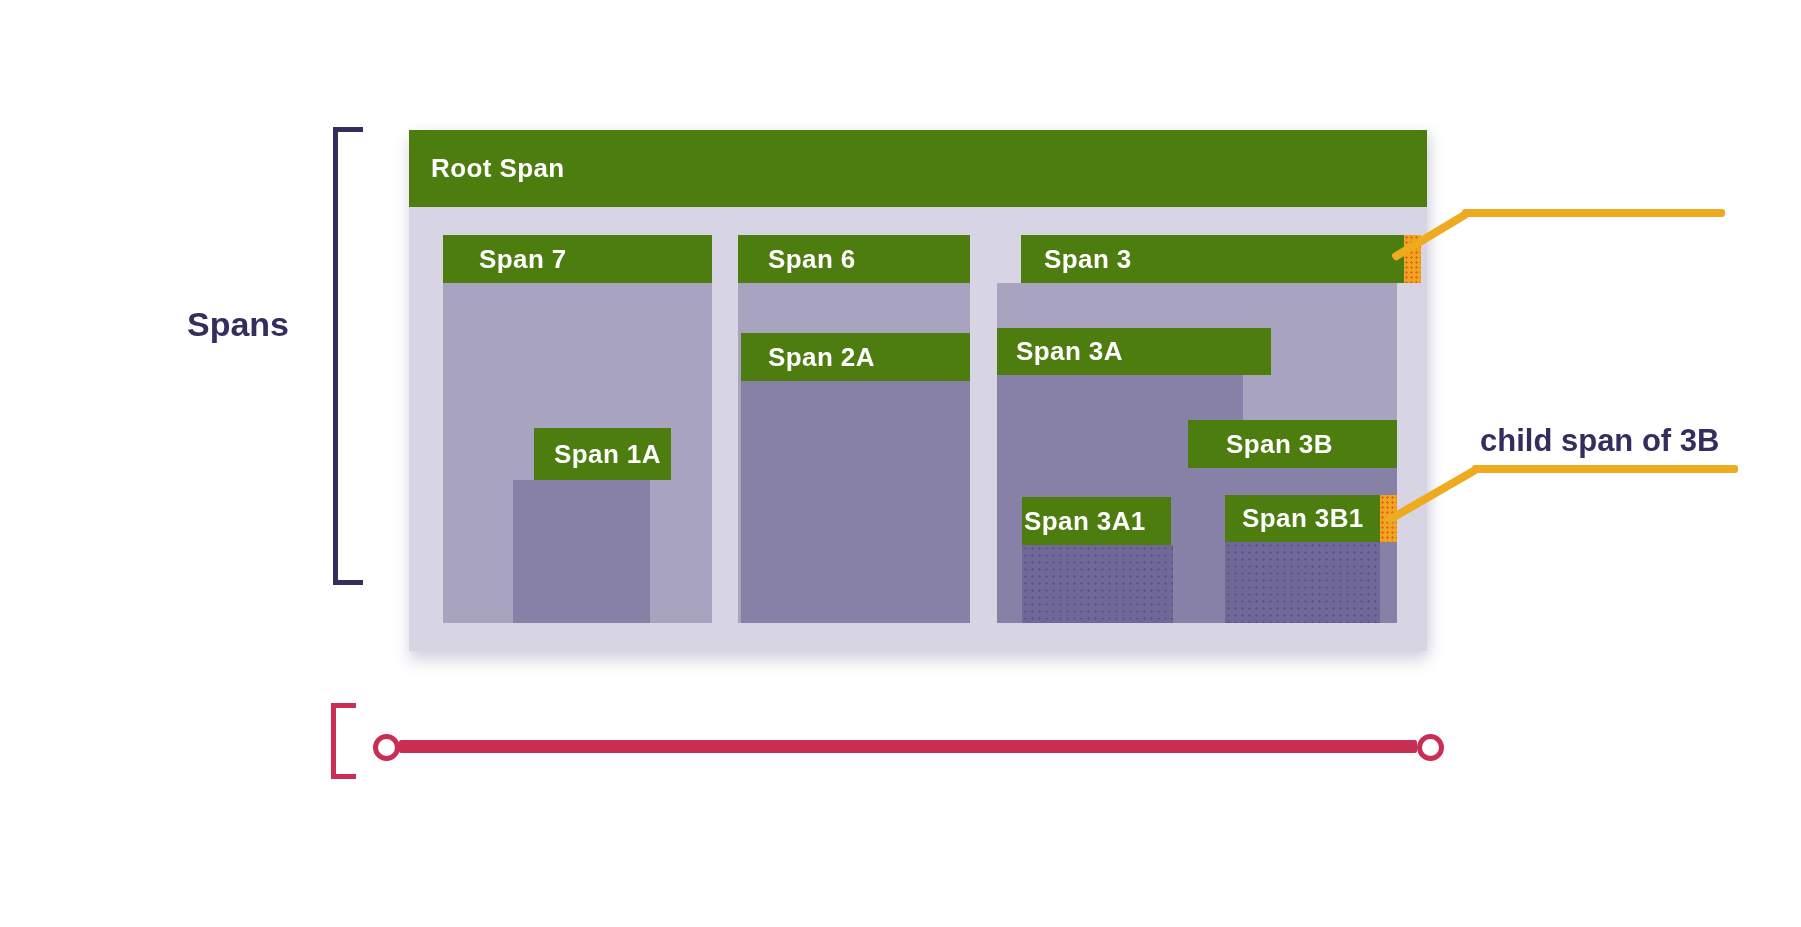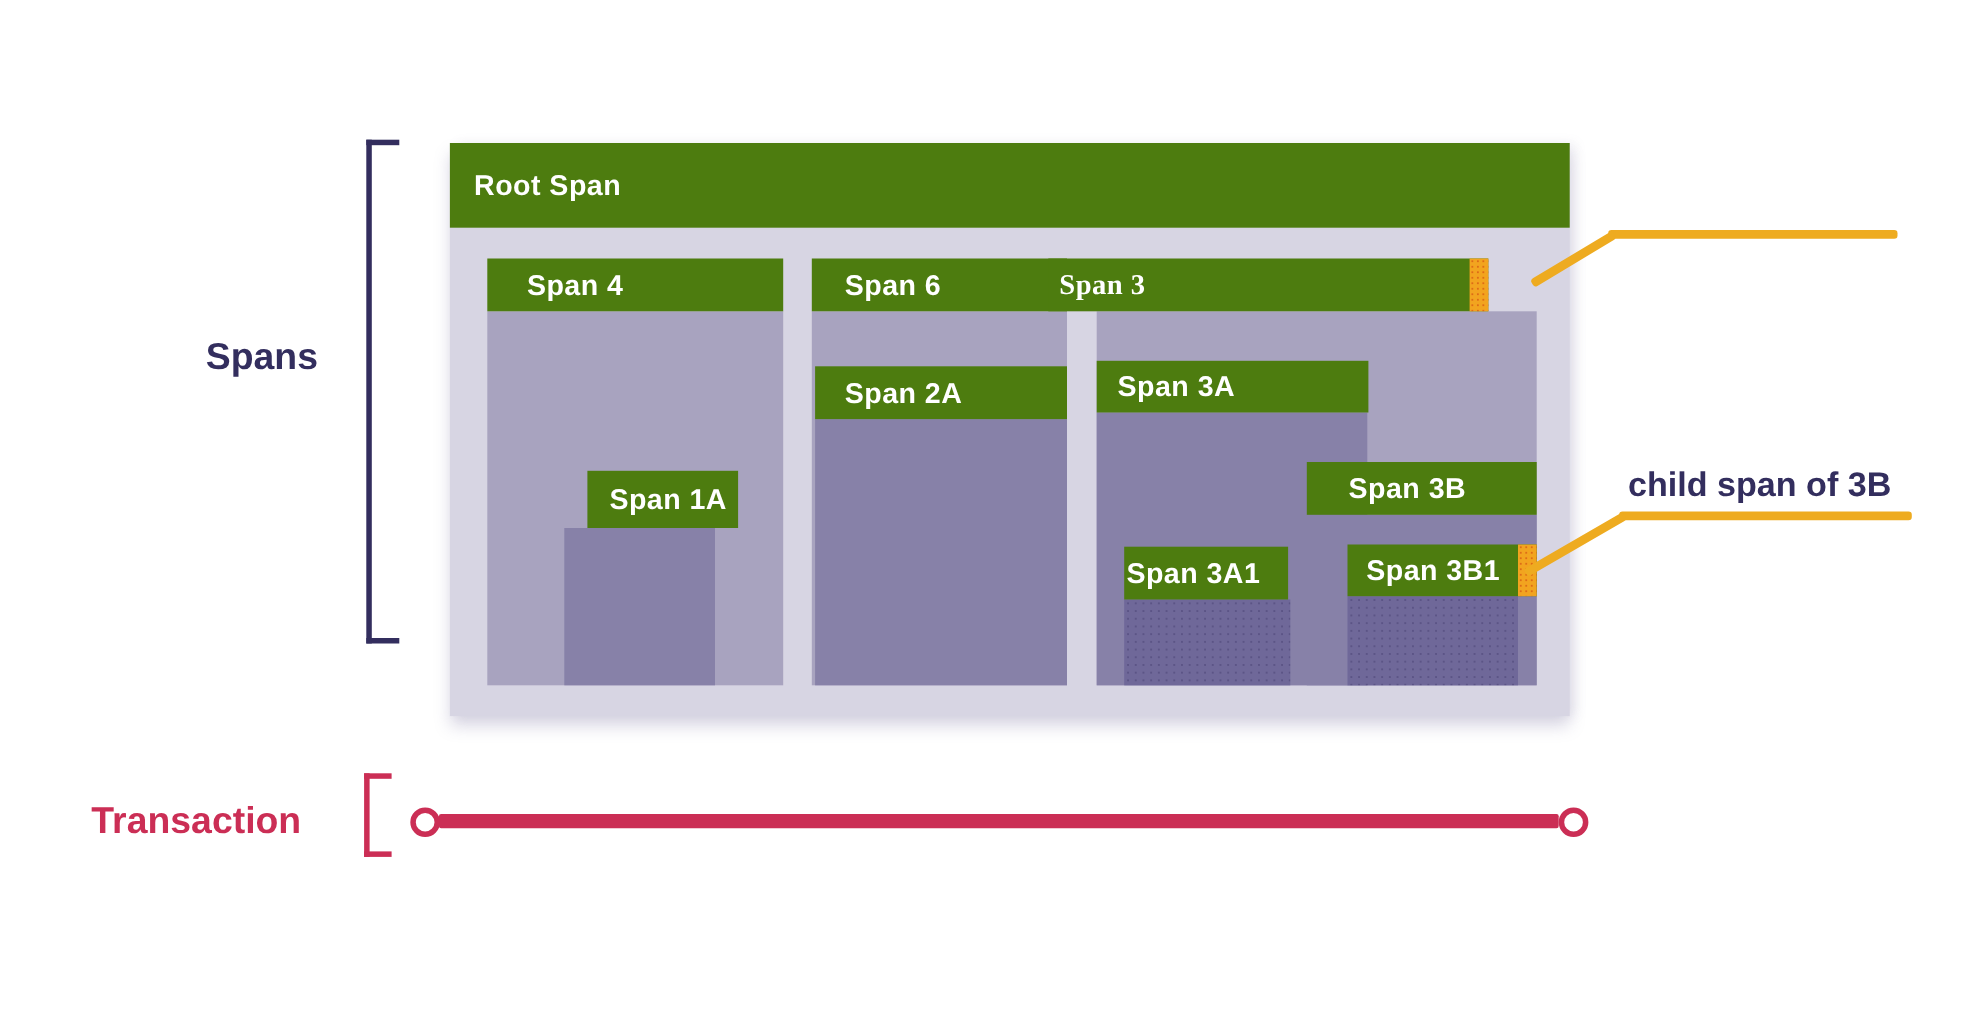--- a/index.html
+++ b/index.html
@@ -38,21 +38,20 @@
   .tx-circle{box-sizing:content-box;width:17px;height:17px;border:5px solid #cb2e55;border-radius:50%;background:#ffffff;}
 </style>
 </head>
 <body>
 
 <div class="canvas">
 
   <div class="abs section-label" id="spans-label" style="left: 187px; top: 306px;">Spans</div>
   <div class="abs bracket" id="spans-bracket" style="left: 333px; top: 127px; width: 30px; height: 458px;"></div>
 
-  <div class="abs section-label" id="transaction-label" style="color: rgb(203, 46, 85); left: 83px; top: 728px;">Transaction</div>
   <div class="abs bracket red" id="transaction-bracket" style="left: 331px; top: 703px; width: 25px; height: 76px;"></div>
 
   <div id="diagram-mount">
       <div class="abs container-bg" style="left: 409px; top: 130px; width: 1018px; height: 521px;"></div>
       <div class="abs fill1" style="left: 443px; top: 283px; width: 269px; height: 340px;"></div>
       <div class="abs fill1" style="left: 738px; top: 283px; width: 232px; height: 340px;"></div>
       <div class="abs fill1" style="left: 997px; top: 283px; width: 400px; height: 340px;"></div>
       <div class="abs fill2" style="left: 513px; top: 480px; width: 137px; height: 143px;"></div>
       <div class="abs fill2" style="left: 741px; top: 381px; width: 229px; height: 242px;"></div>
       <div class="abs fill2" style="left: 997px; top: 375px; width: 246px; height: 248px;"></div>
@@ -65,33 +64,33 @@
       <div class="abs parent-child-connector connector" style="left: 281px; top: 23px; width: 148px;"></div>
       <div class="abs parent-child-connector connector" style="left: 281px; top: 24px; width: 53px;"></div>
       <div class="abs parent-child-connector connector" style="left: 281px; top: 25px; width: 48px;"></div>
       <div class="abs parent-child-connector connector" style="left: 374px; top: 24px; width: 124px;"></div>
       <div class="abs parent-child-connector connector" style="left: 281px; top: 20px; width: 140px;"></div>
       <div class="abs parent-child-connector connector" style="left: 466px; top: 19px; width: 30px;"></div>
       <div class="abs bar" style="left: 409px; top: 130px; width: 1018px; height: 77px; padding-left: 22px;">
         <span>Root Span</span>
       </div>
       <div class="abs bar" style="left: 443px; top: 235px; width: 269px; height: 48px; padding-left: 36px;">
-        <span>Span 4</span>
+        <span>Span 7</span>
       </div>
       <div class="abs bar" style="left: 738px; top: 235px; width: 232px; height: 48px; padding-left: 30px;">
         <span>Span 6</span>
       </div>
-      <div class="abs bar" style="left: 953px; top: 235px; width: 400px; height: 48px; padding-left: 10px; position: absolute; font-family: Liberation Serif, serif;">
+      <div class="abs bar" style="left: 1021px; top: 235px; width: 400px; height: 48px; padding-left: 23px; position: absolute;">
         <span>Span 3</span>
         <div class="abs marker" style="right: 0px; top: 0px; width: 17px; height: 48px;"></div>
       </div>
       <div class="abs bar" style="left: 741px; top: 333px; width: 229px; height: 48px; padding-left: 27px;">
         <span>Span 2A</span>
       </div>
-      <div class="abs bar" style="left: 997px; top: 328px; width: 247px; height: 47px; padding-left: 19px;">
+      <div class="abs bar" style="left: 997px; top: 328px; width: 274px; height: 47px; padding-left: 19px;">
         <span>Span 3A</span>
       </div>
       <div class="abs bar" style="left: 1188px; top: 420px; width: 209px; height: 48px; padding-left: 38px;">
         <span>Span 3B</span>
       </div>
       <div class="abs bar" style="left: 513px; top: 428px; width: 137px; height: 52px; padding-left: 20px; margin-left: 21px;">
         <span>Span 1A</span>
       </div>
       <div class="abs bar" style="left: 1022px; top: 497px; width: 149px; height: 48px; padding-left: 2px;">
         <span>Span 3A1</span>

